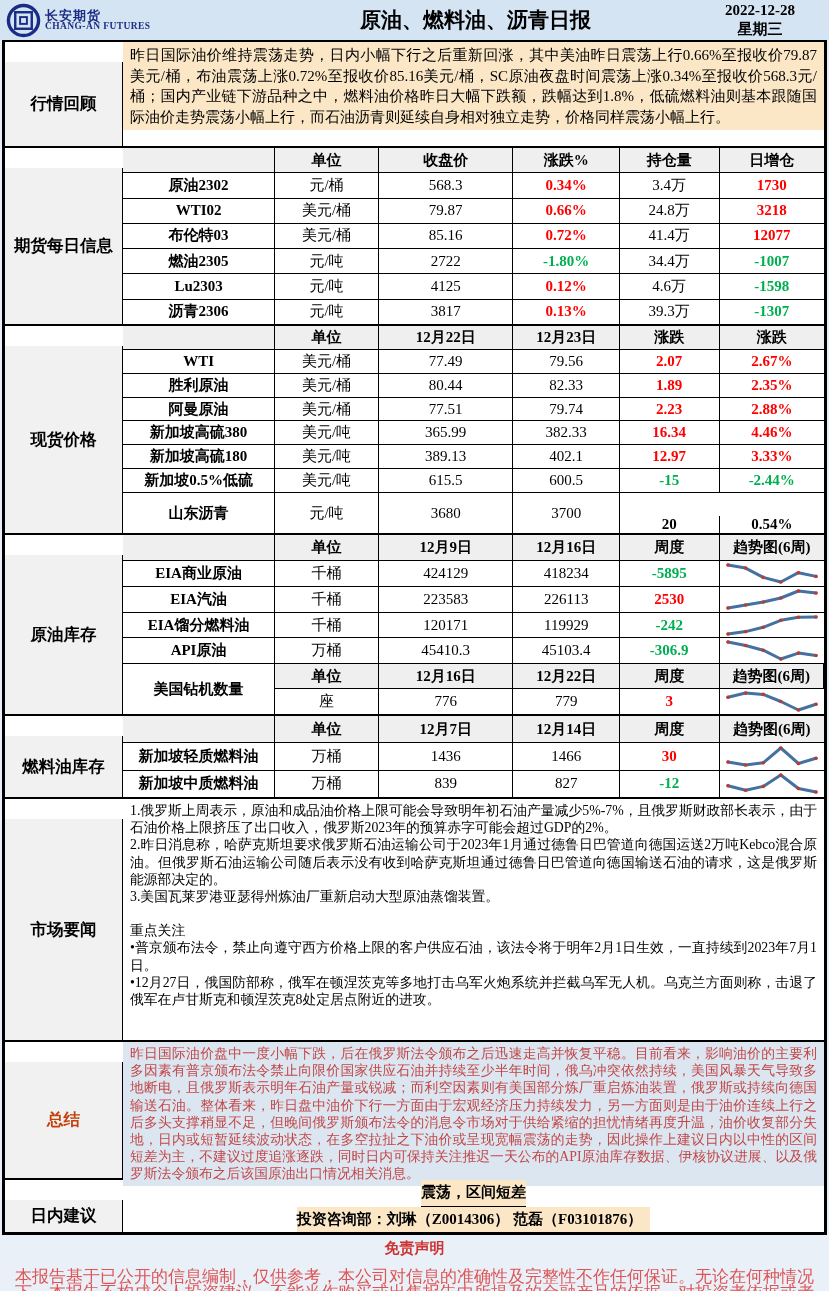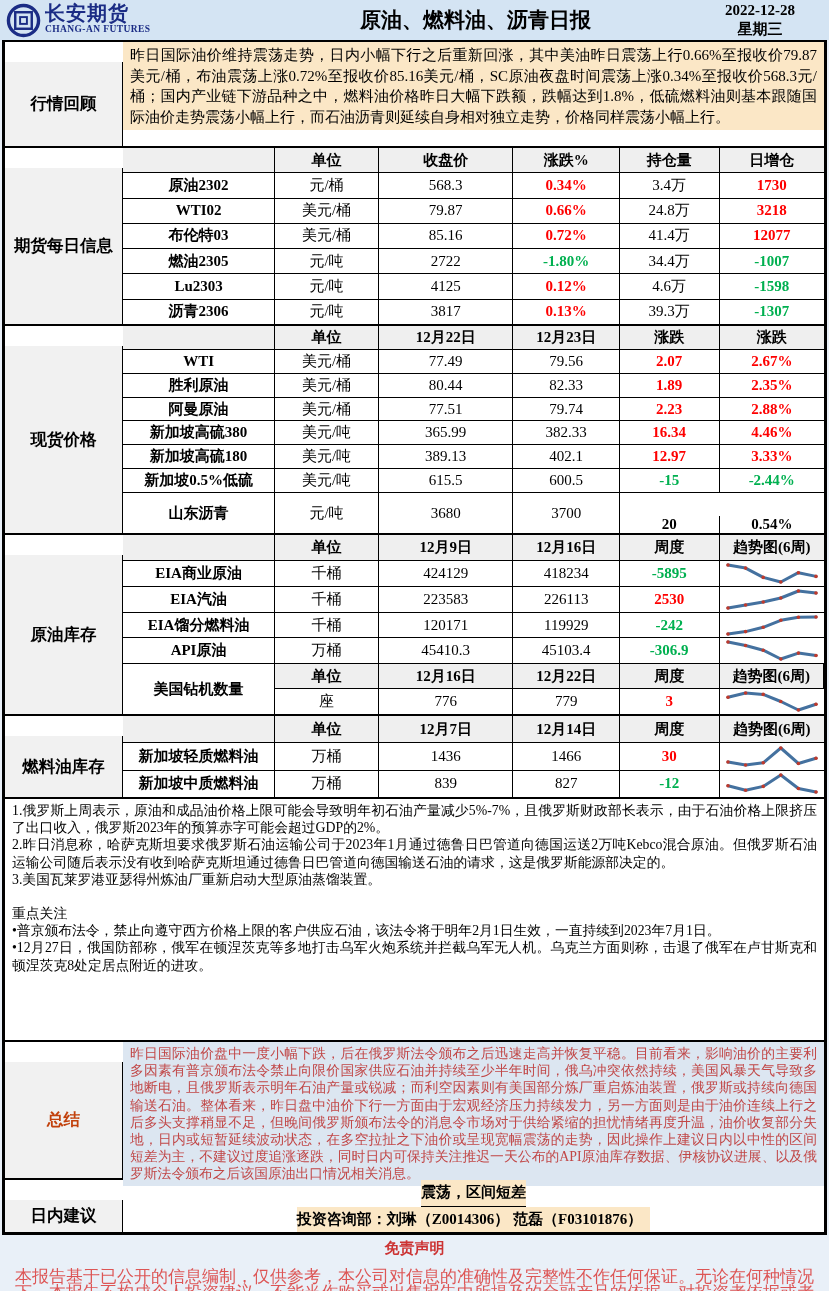--- a/index.html
+++ b/index.html
@@ -9,21 +9,21 @@
     font-family:"Liberation Serif","DejaVu Serif",serif;
     color:#000;
   }
   
   .topbar{
     height:40px;background:#D4E4F3;
     display:flex;align-items:center;justify-content:space-between;
   }
   .logo{display:flex;align-items:center;gap:4px;padding-left:6px;width:250px;}
   .logo-text{line-height:1;}
-  .logo-cn{font-size:20px;font-weight:bold;color:#1B2C85;letter-spacing:1px;font-family:Liberation Mono, monospace;}
+  .logo-cn{font-size:13px;font-weight:bold;color:#1B2C85;letter-spacing:1px;}
   .logo-en{font-size:9.5px;font-weight:bold;color:#1B2C85;letter-spacing:.4px;}
   .main-title{flex:1;text-align:center;font-size:21px;font-weight:bold;}
   .datebox{width:130px;text-align:center;font-size:15px;font-weight:bold;line-height:1.25;padding-right:4px;}
   
   .report{margin:0 2px;border:3px solid #000;border-top-width:2px;background:#fff;}
   .sec{display:flex;}
   .sec + .sec{border-top:2px solid #000;}
   .sec-label{
     flex:0 0 117px;display:flex;align-items:center;justify-content:center;
     background:#F1F1F1;border-right:1.5px solid #000;
@@ -387,20 +387,21 @@
               <circle cx="55.8" cy="3.0" r="1.8" fill="#C0392B"></circle>
               <circle cx="73.4" cy="16.5" r="1.8" fill="#C0392B"></circle>
               <circle cx="91.0" cy="20.0" r="1.8" fill="#C0392B"></circle>
             </svg>
           </div>
       </div>
     </div>
   </div>
 
   <div class="sec sec-news">
+    <div class="sec-label">市场要闻</div>
     <div class="sec-body">
       <div class="txt news-body">
         <p>1.俄罗斯上周表示，原油和成品油价格上限可能会导致明年初石油产量减少5%-7%，且俄罗斯财政部长表示，由于石油价格上限挤压了出口收入，俄罗斯2023年的预算赤字可能会超过GDP的2%。</p>
         <p>2.昨日消息称，哈萨克斯坦要求俄罗斯石油运输公司于2023年1月通过德鲁日巴管道向德国运送2万吨Kebco混合原油。但俄罗斯石油运输公司随后表示没有收到哈萨克斯坦通过德鲁日巴管道向德国输送石油的请求，这是俄罗斯能源部决定的。</p>
         <p>3.美国瓦莱罗港亚瑟得州炼油厂重新启动大型原油蒸馏装置。</p>
         <p class="focus-title">重点关注</p>
         <p>•普京颁布法令，禁止向遵守西方价格上限的客户供应石油，该法令将于明年2月1日生效，一直持续到2023年7月1日。</p>
         <p>•12月27日，俄国防部称，俄军在顿涅茨克等多地打击乌军火炮系统并拦截乌军无人机。乌克兰方面则称，击退了俄军在卢甘斯克和顿涅茨克8处定居点附近的进攻。</p>
       </div>
     </div>

